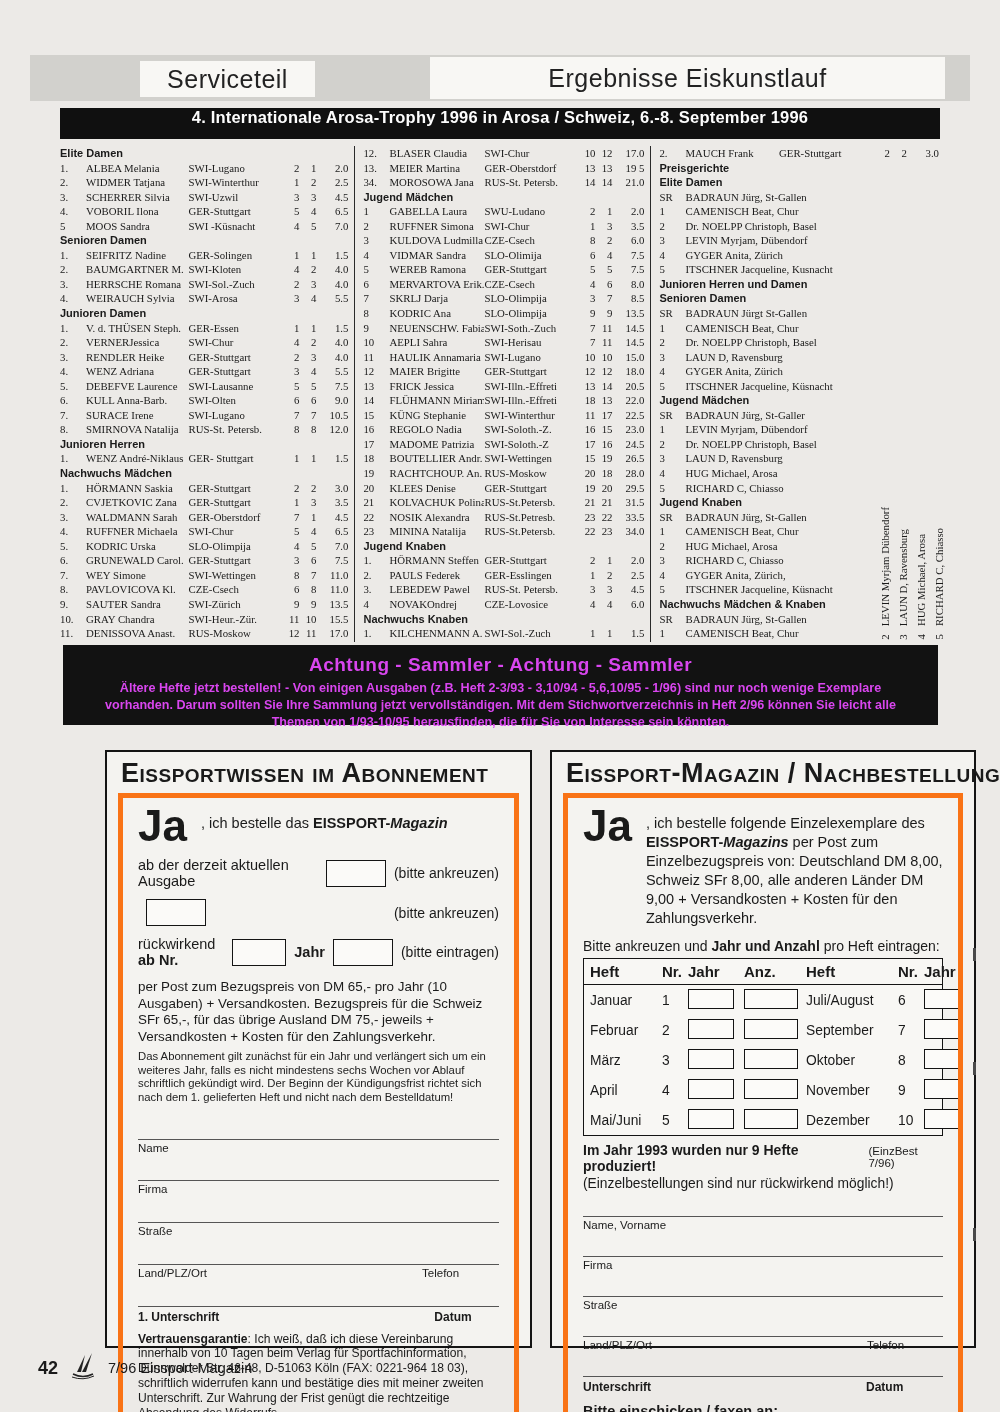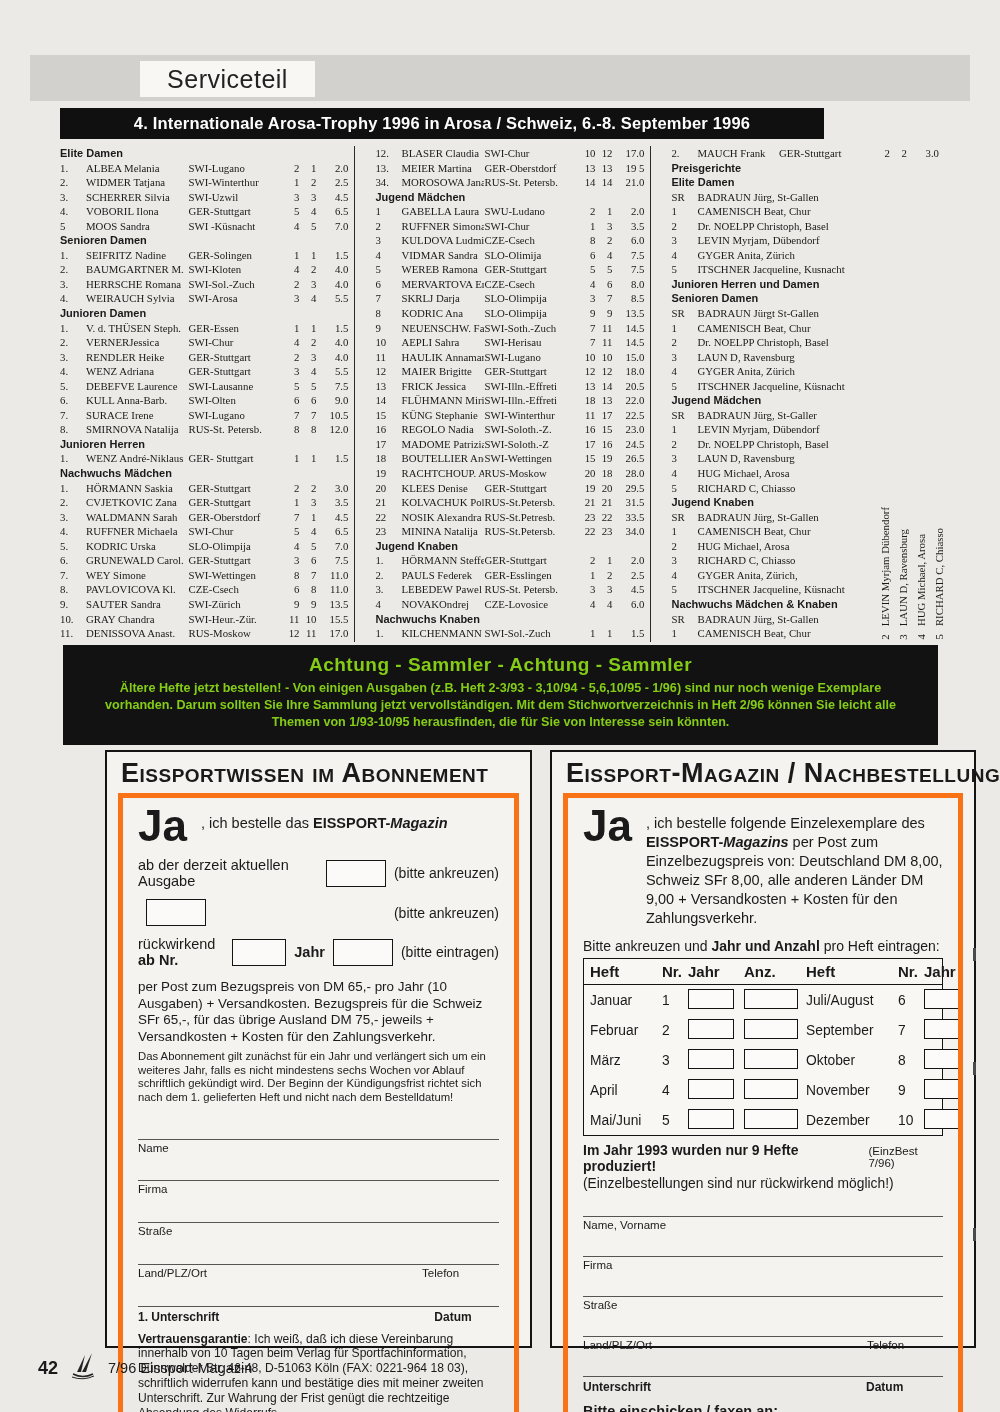--- a/index.html
+++ b/index.html
@@ -6,43 +6,43 @@
   body{width:1000px;height:1412px;position:relative;background:#eceae7;
        font-family:"Liberation Sans",sans-serif;color:#1a1a1a;}
   .abs{position:absolute;}
 
   
   .band{left:30px;top:55px;width:940px;height:46px;background:#d2d1cd;}
   .hbox{position:absolute;background:#f8f7f4;display:flex;align-items:center;justify-content:center;}
   .hbox.left{left:110px;top:6px;width:175px;height:36px;}
   .hbox.right{left:400px;top:2px;width:515px;height:42px;}
   .hbox span{font-size:25px;letter-spacing:.5px;color:#222;}
-  .titlebar{left:60px;top:108px;width:764px;height:31px;background:#101010;display:flex;align-items:center;justify-content:center;}
+  .titlebar{left:60px;top:108px;width:880px;height:31px;background:#101010;display:flex;justify-content:center;}
   .titlebar span{color:#fdfdfd;font-weight:bold;font-size:16.5px;letter-spacing:.2px;}
 
   
   .results{left:60px;top:146px;width:885px;height:496px;display:flex;}
   .rescol{width:296px;box-sizing:border-box;padding-right:6px;}
-  .rescol+.rescol{border-left:1.5px solid #2a2a2a;padding-left:20px;}
+  .rescol+.rescol{border-left:1.5px solid #2a2a2a;padding-left:8px;}
   .rescol:last-child{flex:1;}
   .sec-h{font:bold 11px "Liberation Sans",sans-serif;line-height:14.55px;white-space:nowrap;}
   .row,.jrow{display:flex;font:10.8px "Liberation Serif",serif;line-height:14.55px;white-space:nowrap;}
   .row .rk{width:26px;flex:none;}
   .row .nm{flex:1;overflow:hidden;}
   .row .cl{width:94px;flex:none;}
   .row .na,.row .nb{width:17px;flex:none;text-align:right;}
   .row .tt{width:32px;flex:none;text-align:right;}
   .jrow .jn{width:26px;flex:none;}
   .jrow .jm{flex:1;}
   .rotated{position:absolute;right:0px;bottom:2px;height:196px;display:flex;align-items:flex-end;gap:6px;}
   .vert{writing-mode:vertical-rl;transform:rotate(180deg);white-space:pre;
         font:10.8px "Liberation Serif",serif;}
 
   
-  .banner{left:63px;top:645px;width:875px;height:100px;background:#121212;color:#84cc16;text-align:center;}
+  .banner{left:63px;top:645px;width:875px;height:80px;background:#121212;color:#d946ef;text-align:center;}
   .banner h3{margin:9px 0 4px;font-size:19px;letter-spacing:.5px;}
   .banner p{margin:0 26px;font-size:12.6px;font-weight:bold;line-height:17px;}
 
   
   .formbox{background:#f4f3f0;border:2.5px solid #141414;box-sizing:border-box;margin-left:42px;}
   .formbox.abo{left:63px;top:750px;width:427px;height:598px;}
   .formbox.ord{left:508px;top:750px;width:426px;height:598px;}
   .ftitle{font-variant:small-caps;font-weight:bold;font-size:27px;letter-spacing:.5px;
           margin:6px 14px 4px;white-space:nowrap;}
   .inner{border:5px solid #f97316;margin:0 11px 11px;padding:8px 15px;box-sizing:border-box;
@@ -86,20 +86,23 @@
   .pageno{font-size:18px;font-weight:bold;}
   .issue{font-size:14.5px;}
   .mark{background:#4a4a4a;width:3px;height:13px;right:24px;}
 </style>
 </head>
 <body>
 
 <div class="abs band">
   <div class="hbox left">
     <span>Serviceteil</span>
+  </div>
+  <div class="hbox right">
+    <span>Ergebnisse Eiskunstlauf</span>
   </div>
 </div>
 
 <div class="abs titlebar">
   <span>4. Internationale Arosa-Trophy 1996 in Arosa / Schweiz, 6.-8. September 1996</span>
 </div>
 
 <div class="abs results">
   <div class="rescol" id="col1">
       <div class="sec-h">Elite Damen</div>

